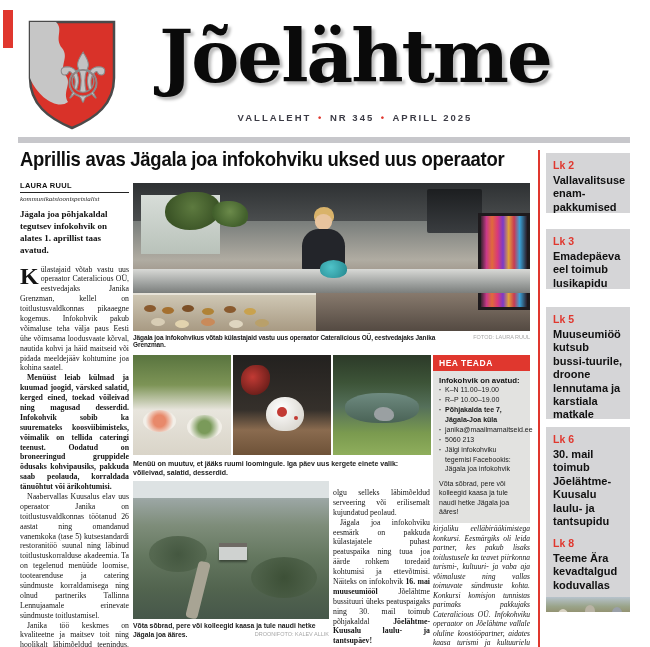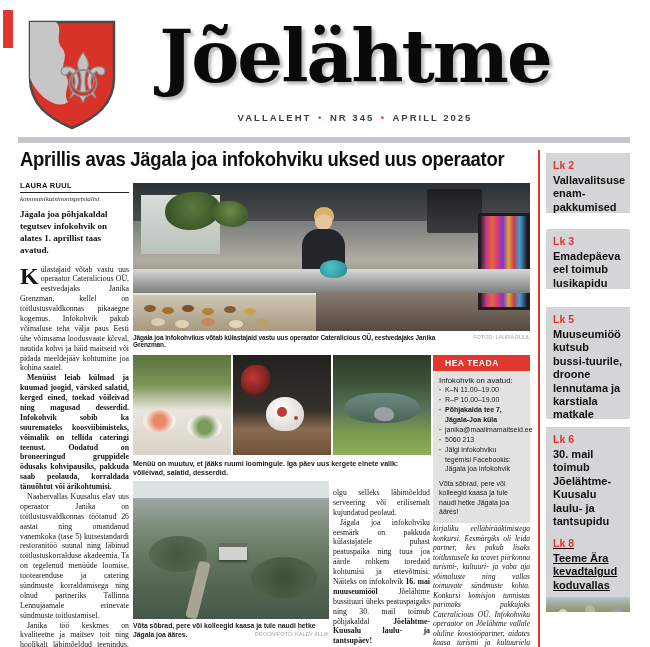--- a/index.html
+++ b/index.html
@@ -73,23 +73,23 @@
   .sp-teapot .flowers { position:absolute; left:8%; top:10%; width:30%; height:30%; background:radial-gradient(circle at 40% 40%,#c23a34,#6b1e1a 75%); border-radius:50% 40% 55% 45%; }
   .sp-teapot .pot { position:absolute; left:34%; top:42%; width:38%; height:34%; background:radial-gradient(circle at 40% 35%,#ffffff,#d9d6cf 80%); border-radius:50% 50% 46% 46%; }
   .sp-teapot .pot::after { content:""; position:absolute; left:28%; top:30%; width:10px; height:10px; background:#c23a34; border-radius:50%; box-shadow:14px 6px 0 -3px #c23a34; }
   .sp-pond { background:linear-gradient(180deg,#2c3a28 0%,#3d5438 28%,#55705a 52%,#7a9a4f 78%,#8fae5c 100%); }
   .sp-pond .water { position:absolute; left:12%; top:38%; width:76%; height:30%; background:linear-gradient(180deg,#6e8a80,#4a6356); border-radius:45%; }
   .sp-pond .rock { position:absolute; left:42%; top:52%; width:20%; height:14%; background:#9aa0a2; border-radius:50% 60% 40% 50%; }
 
   
   .infobox { position:absolute; left:433px; top:355px; width:97px; }
   .infobox-header { background:#e0372e; color:#fff; font-weight:bold; font-size:8.5px;
-    letter-spacing:.5px; padding:3px 12px; }
+    letter-spacing:.5px; padding:3px 6px; }
   .infobox-body { background:#e2e2e0; padding:5px 6px 7px; }
-  .infobox-title { font-weight:normal; font-size:7.8px; color:#111; margin-bottom:0; }
+  .infobox-title { font-weight:bold; font-size:7.8px; color:#111; margin-bottom:0; }
   .infobox ul { list-style:none; }
   .infobox li { font-size:7px; line-height:1.32; color:#1a1a1a; padding-left:6px; position:relative; margin-bottom:1px; }
   .infobox li::before { content:"·"; position:absolute; left:0; top:0; font-weight:bold; }
   .infobox li.bold { font-weight:bold; }
   .infobox-footer { font-size:7px; line-height:1.32; color:#1a1a1a; margin-top:6px; }
 
   .strip-caption { position:absolute; left:133px; top:459px; width:297px;
     font-size:7px; font-weight:bold; line-height:1.3; color:#1a1a1a; }
 
   
@@ -113,21 +113,21 @@
 
   
   .sidebar-rule { position:absolute; left:538px; top:150px; width:2px; height:497px; background:#e0372e; }
   .side-box { position:absolute; left:546px; width:84px; background:#d5d5d7; padding:6px 7px; overflow:hidden; }
   .side-page { color:#e0372e; font-weight:bold; font-size:10.5px; margin-bottom:3px; }
   .side-text { color:#101010; font-weight:bold; font-size:11px; line-height:1.22; }
   .box1 { top:153px; height:60px; }
   .box2 { top:229px; height:60px; }
   .box3 { top:307px; height:112px; }
   .box4 { top:427px; height:112px; }
-  .box5 { top:531px; height:81px; padding-bottom:0;text-decoration:underline; }
+  .box5 { top:531px; height:81px; padding-bottom:0; }
   .side-photo { margin:5px -7px 0; height:52px; position:relative; overflow:hidden;
     background:linear-gradient(180deg,#b7c3cc 0%,#9aa48a 18%,#8a7a50 45%,#6e6038 100%); }
   .fig { position:absolute; bottom:-6px; border-radius:45% 45% 8% 8%; }
   .fig1 { left:8%; width:24%; height:70%; background:#c05548; }
   .fig1::before { content:""; position:absolute; left:25%; top:-10px; width:50%; height:12px; background:#d9d3c4; border-radius:50%; }
   .fig2 { left:40%; width:24%; height:78%; background:#d8d8d4; }
   .fig2::before { content:""; position:absolute; left:25%; top:-10px; width:50%; height:12px; background:#b9b3a4; border-radius:50%; }
   .fig3 { left:72%; width:24%; height:74%; background:#3a4458; }
   .fig3::before { content:""; position:absolute; left:25%; top:-10px; width:50%; height:12px; background:#9aa0a8; border-radius:50%; }
 </style>

